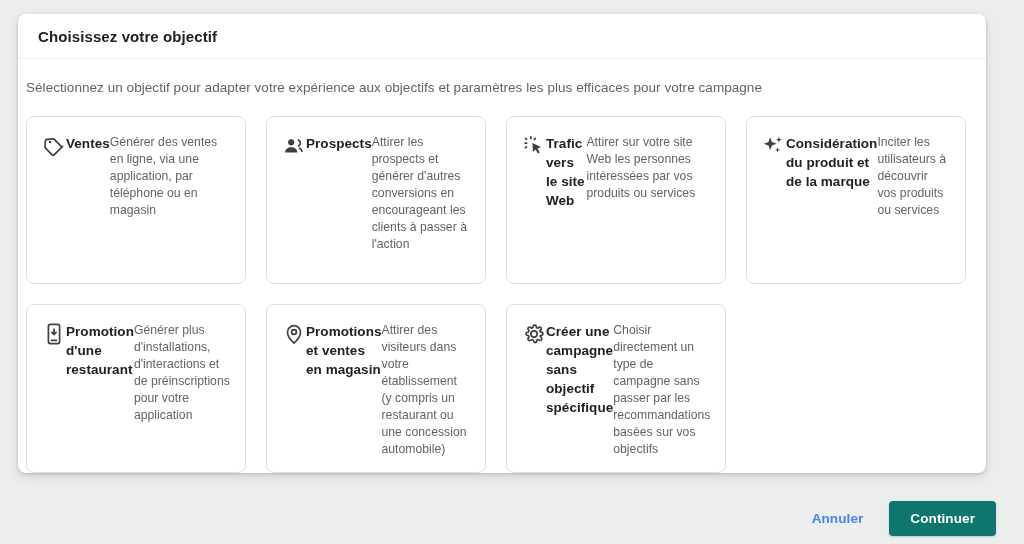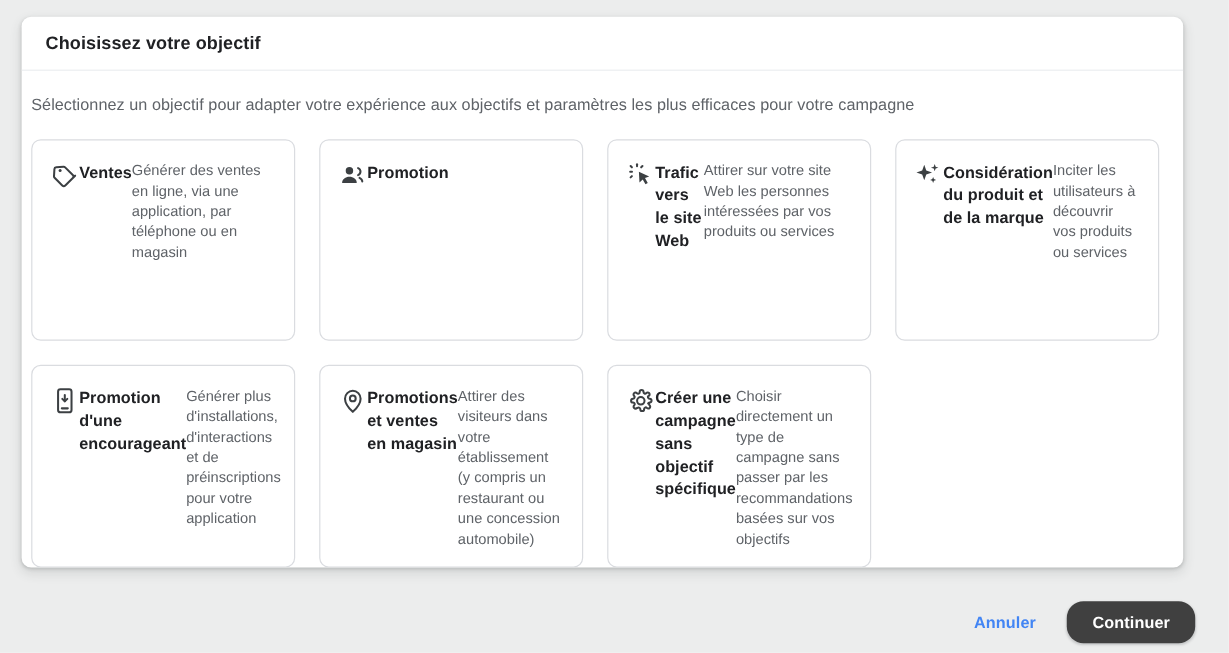--- a/index.html
+++ b/index.html
@@ -126,24 +126,24 @@
     border-radius: 4px;
     cursor: pointer;
     letter-spacing: 0.1px;
   }
 
   .btn-continue {
     font-family: "Liberation Sans", sans-serif;
     font-size: 13.5px;
     font-weight: 700;
     color: #ffffff;
-    background: #404040;
+    background: #0f766e;
     border: none;
     padding: 10px 21px;
-    border-radius: 14px;
+    border-radius: 4px;
     cursor: pointer;
     letter-spacing: 0.1px;
     box-shadow: 0 1px 2px rgba(60,64,67,0.22);
   }
 </style>
 </head>
 <body>
 
 <div class="dialog">
 
@@ -169,21 +169,22 @@
 
       <div class="goal-card">
         <span class="goal-icon">
           <svg viewBox="0 0 24 24" fill="none" stroke="currentColor" stroke-width="1.7" stroke-linecap="round" stroke-linejoin="round">
             <circle cx="9.2" cy="8.3" r="3.1" fill="currentColor" stroke="none"></circle>
             <path d="M3.1 18.4c0-3.1 2.9-5.1 6.1-5.1s6.1 2 6.1 5.1" fill="currentColor" stroke="none"></path>
             <path d="M16.4 6.1c1.2.5 2 1.6 2 2.9s-.8 2.4-2 2.9"></path>
             <path d="M17.6 14.2c1.4.7 2.3 1.8 2.3 3"></path>
           </svg>
         </span>
-        <div class="goal-title">Promotion</div>
+        <div class="goal-title">Prospects</div>
+        <div class="goal-desc">Attirer les prospects et générer d'autres conversions en encourageant les clients à passer à l'action</div>
       </div>
 
       <div class="goal-card">
         <span class="goal-icon">
           <svg viewBox="0 0 24 24" fill="currentColor">
             <path d="M10.4 9.1 19 13.1l-3.5 1.3 2.3 4.1-1.9 1.1-2.3-4.1-2.7 2.5z"></path>
             <rect x="8.0" y="2.1" width="1.7" height="3.2" rx="0.85"></rect>
             <rect x="2.3" y="8.2" width="3.2" height="1.7" rx="0.85"></rect>
             <rect x="3.2" y="3.3" width="1.7" height="3.2" rx="0.85" transform="rotate(-45 4.05 4.9)"></rect>
             <rect x="12.0" y="3.3" width="1.7" height="3.2" rx="0.85" transform="rotate(45 12.85 4.9)"></rect>
@@ -209,21 +210,21 @@
 
       <div class="goal-card">
         <span class="goal-icon">
           <svg viewBox="0 0 24 24" fill="none" stroke="currentColor" stroke-width="1.7" stroke-linejoin="round">
             <rect x="6.4" y="2.4" width="11.2" height="19.2" rx="2"></rect>
             <path d="M12 7.1v5.2" stroke-linecap="round"></path>
             <path d="m9.9 10.4 2.1 2.1 2.1-2.1" stroke-linecap="round"></path>
             <path d="M9.5 18.3h5.0" stroke-linecap="round"></path>
           </svg>
         </span>
-        <div class="goal-title">Promotion d'une encourageant</div>
+        <div class="goal-title">Promotion d'une restaurant</div>
         <div class="goal-desc">Générer plus d'installations, d'interactions et de préinscriptions pour votre application</div>
       </div>
 
       <div class="goal-card">
         <span class="goal-icon">
           <svg viewBox="0 0 24 24" fill="none" stroke="currentColor" stroke-width="1.7" stroke-linecap="round" stroke-linejoin="round">
             <path d="M12 21.2s6.5-6.1 6.5-11a6.5 6.5 0 0 0-13 0c0 4.9 6.5 11 6.5 11Z"></path>
             <circle cx="12" cy="10.0" r="2.4"></circle>
           </svg>
         </span>

